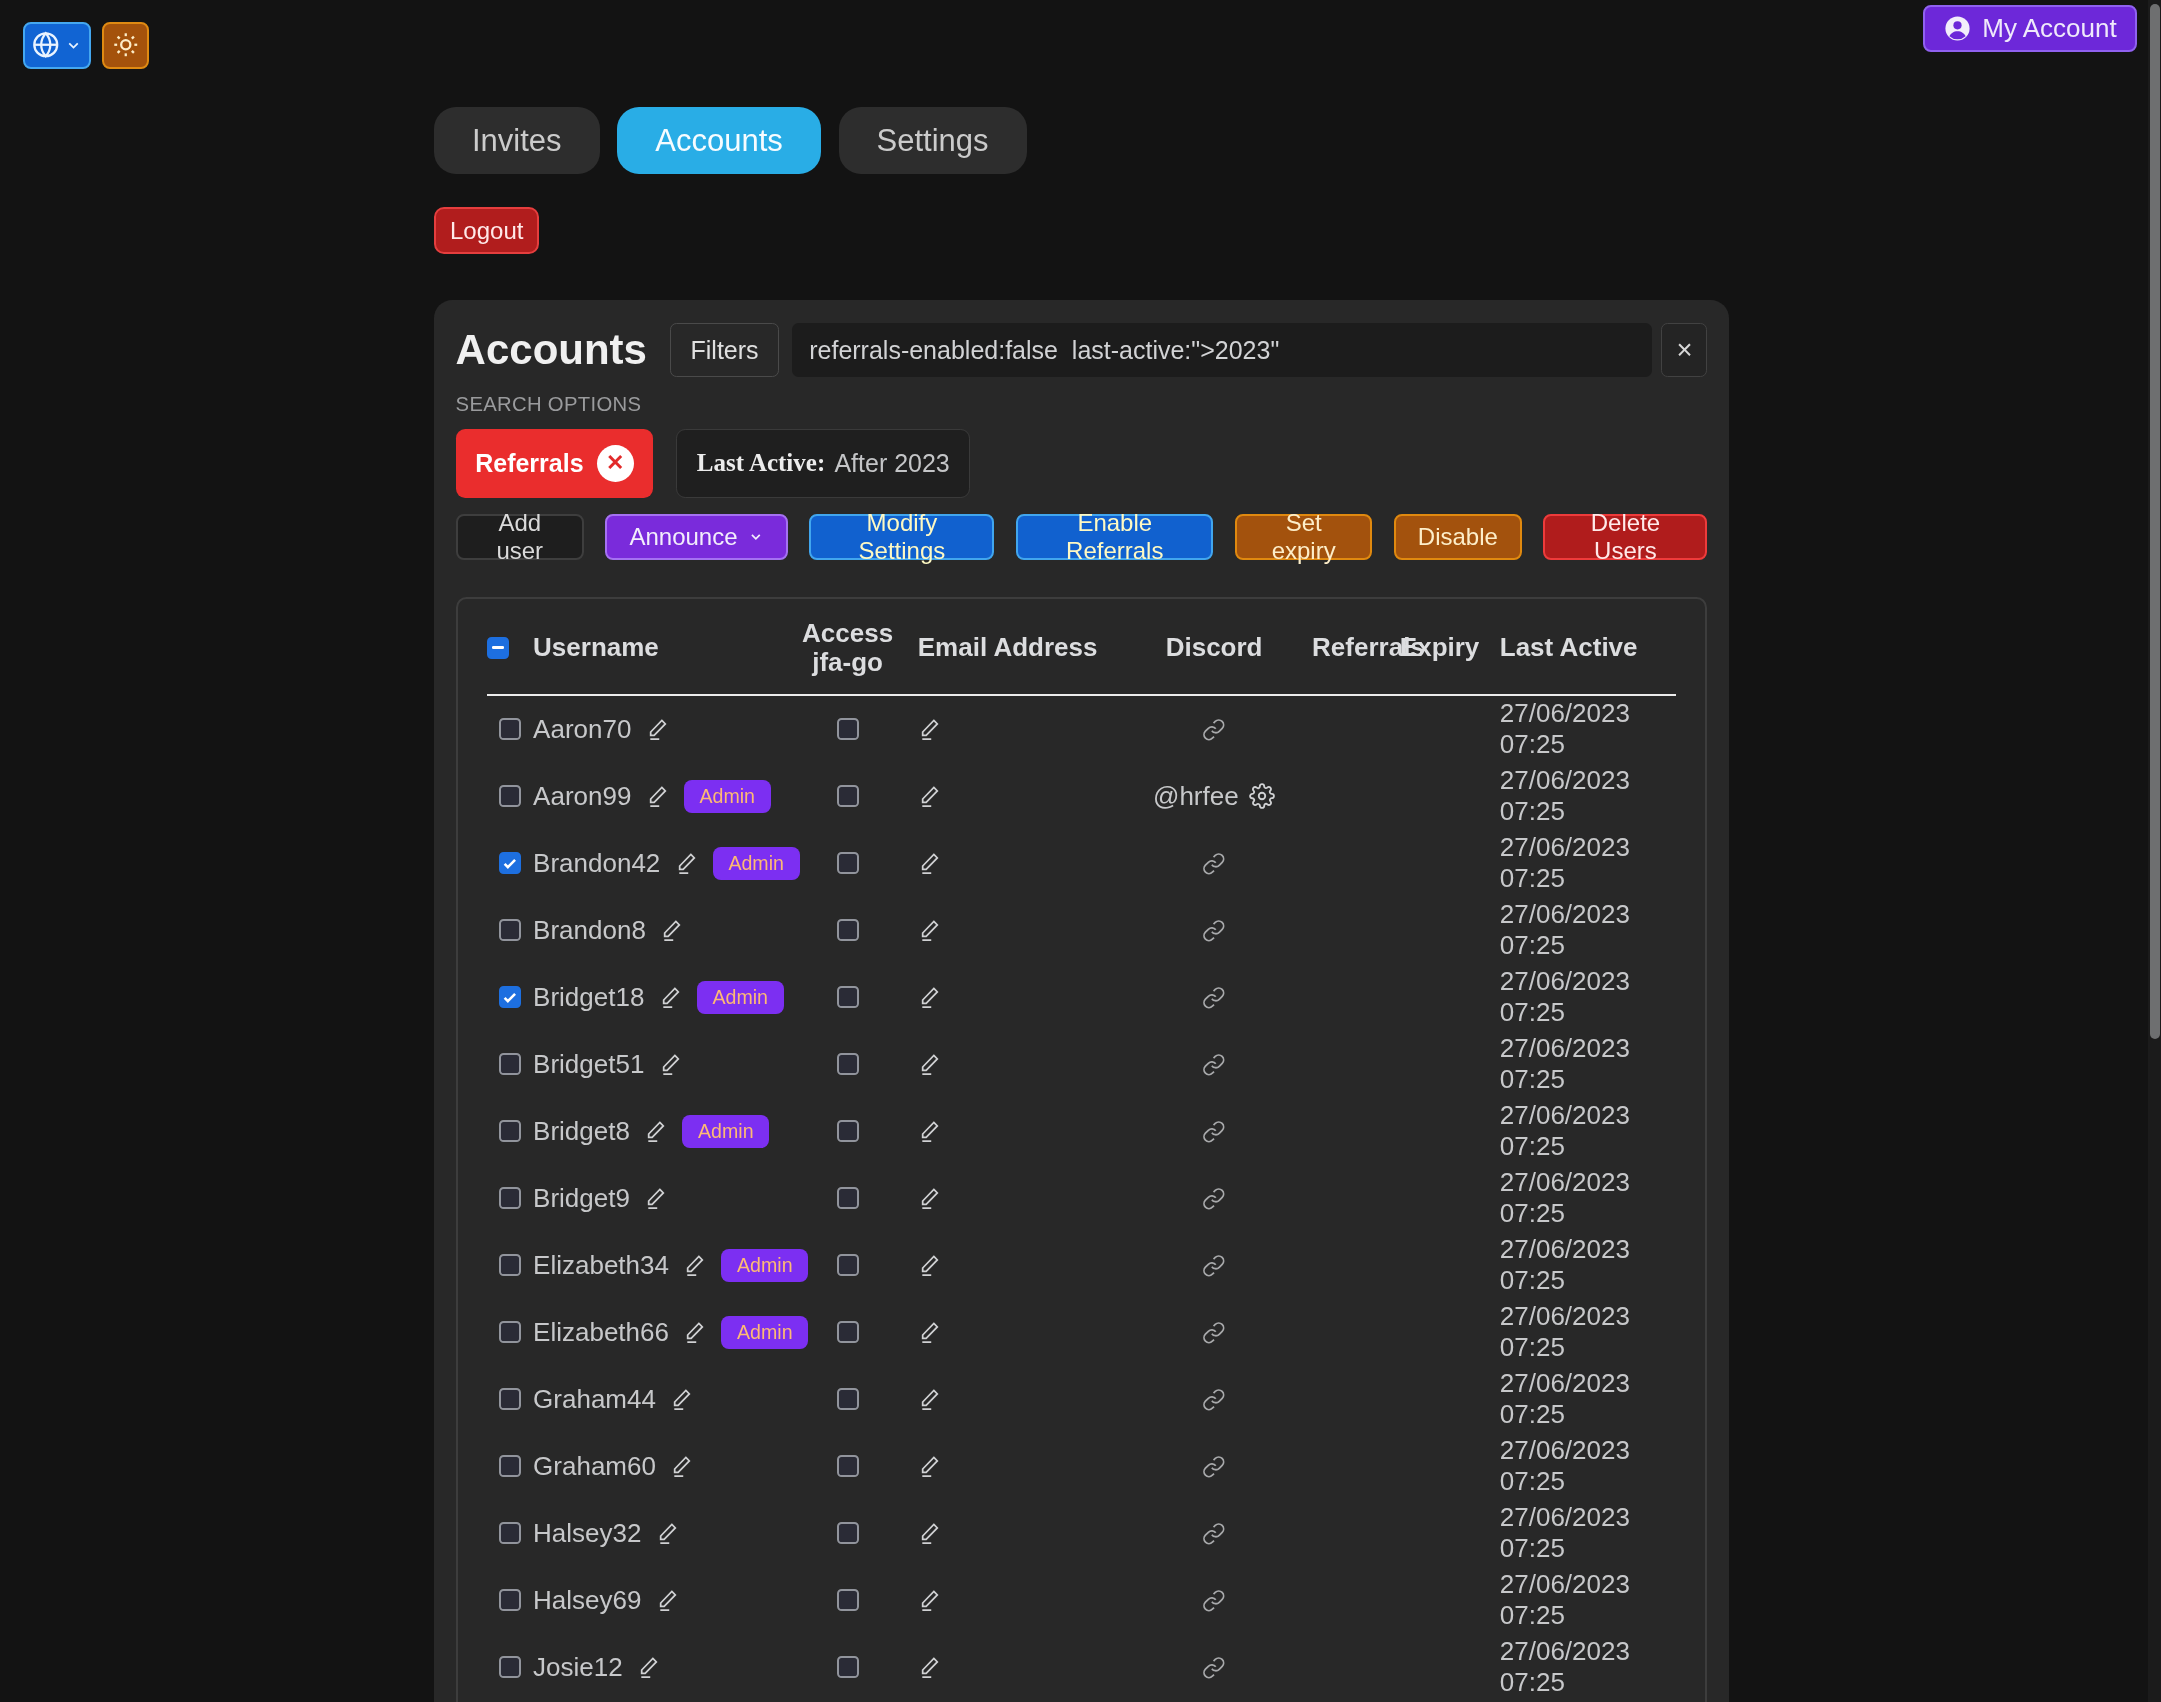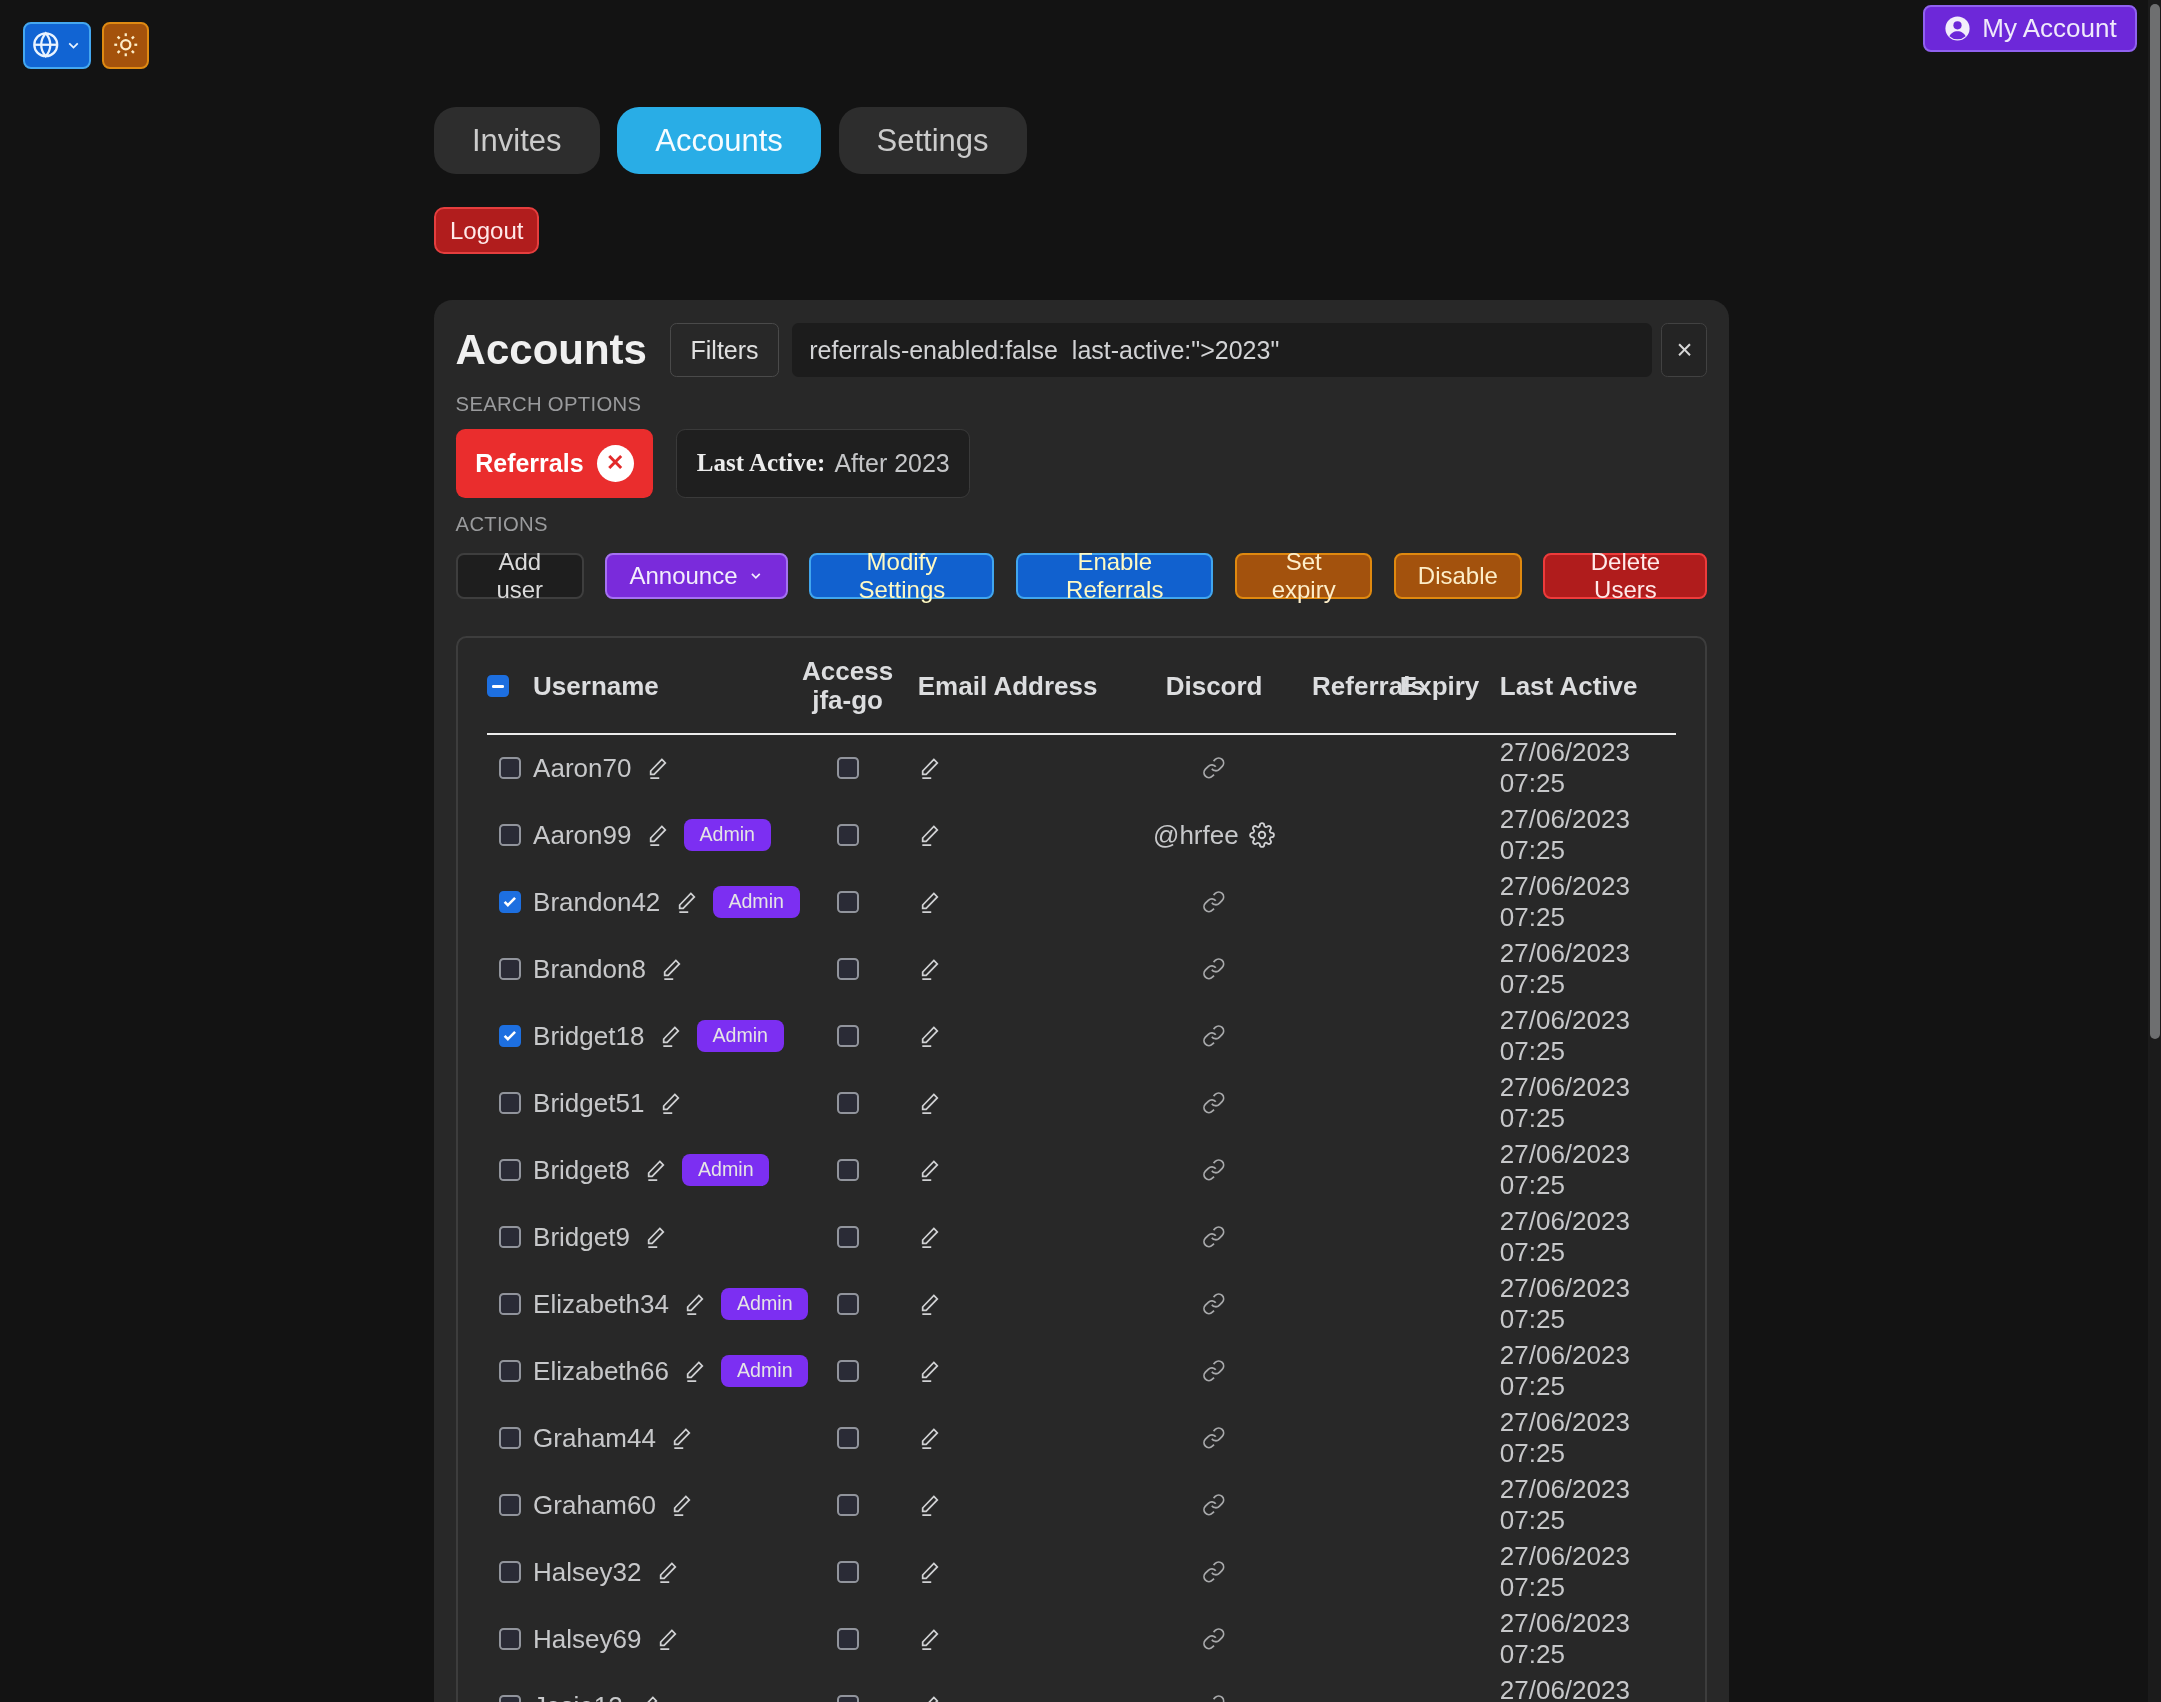--- a/index.html
+++ b/index.html
@@ -66,21 +66,21 @@
   .trow { margin:0 29.5px; height:67px; font-size:26px; color:#c7c8ca; }
   .cell-flex { display:flex; align-items:center; gap:14.4px; }
   .cell-center { display:flex; align-items:center; justify-content:center; gap:10.5px; }
   
   .cb { width:22px; height:22px; border-radius:4.6px; background:#2a2b36; border:2.6px solid #91949c;
         display:flex; align-items:center; justify-content:center; cursor:pointer; }
   .cb.checked, .cb.indet { background:#1d6fe0; border-color:#1d6fe0; }
   .cb svg { display:block; }
   .cb .minus { width:11.8px; height:3.3px; background:#ffffff; border-radius:1.3px; }
   
-  .badge { background:#7c2ff2; color:#e5e5e5; font-size:19.6px; border-radius:7.9px; padding:6.5px 15.7px; line-height:1; }
+  .badge { background:#7c2ff2; color:#fdba74; font-size:19.6px; border-radius:7.9px; padding:6.5px 15.7px; line-height:1; }
   .icon { display:inline-flex; align-items:center; justify-content:center; }
   .muted-ic { color:#a8a9ab; }
   .lite-ic { color:#d0d1d3; }
 </style>
 </head>
 <body>
 
 <div class="topbar-btn lang-btn">
   <span class="icon">
     <svg width="27.5" height="27.5" viewBox="0 0 24 24" fill="none" stroke="#eaf4ff" stroke-width="2">
@@ -150,21 +150,20 @@
       <div class="chip red">
         <span>Referrals</span>
         <span class="x-circle">✕</span>
       </div>
       <div class="chip dark">
         <span class="k">Last Active:</span>
         <span class="v">After 2023</span>
       </div>
     </div>
 
-    <div class="section-label">ACTIONS</div>
 
     <div class="actions-row">
         <button class="abtn neutral">
           <span>Add user</span>
         </button>
         <button class="abtn purple">
           <span>Announce</span>
           <span class="icon">
             <svg width="15.7" height="15.7" viewBox="0 0 24 24" fill="none" stroke="currentColor" stroke-width="2.6">
               <polyline points="6 9 12 15 18 9"></polyline>

